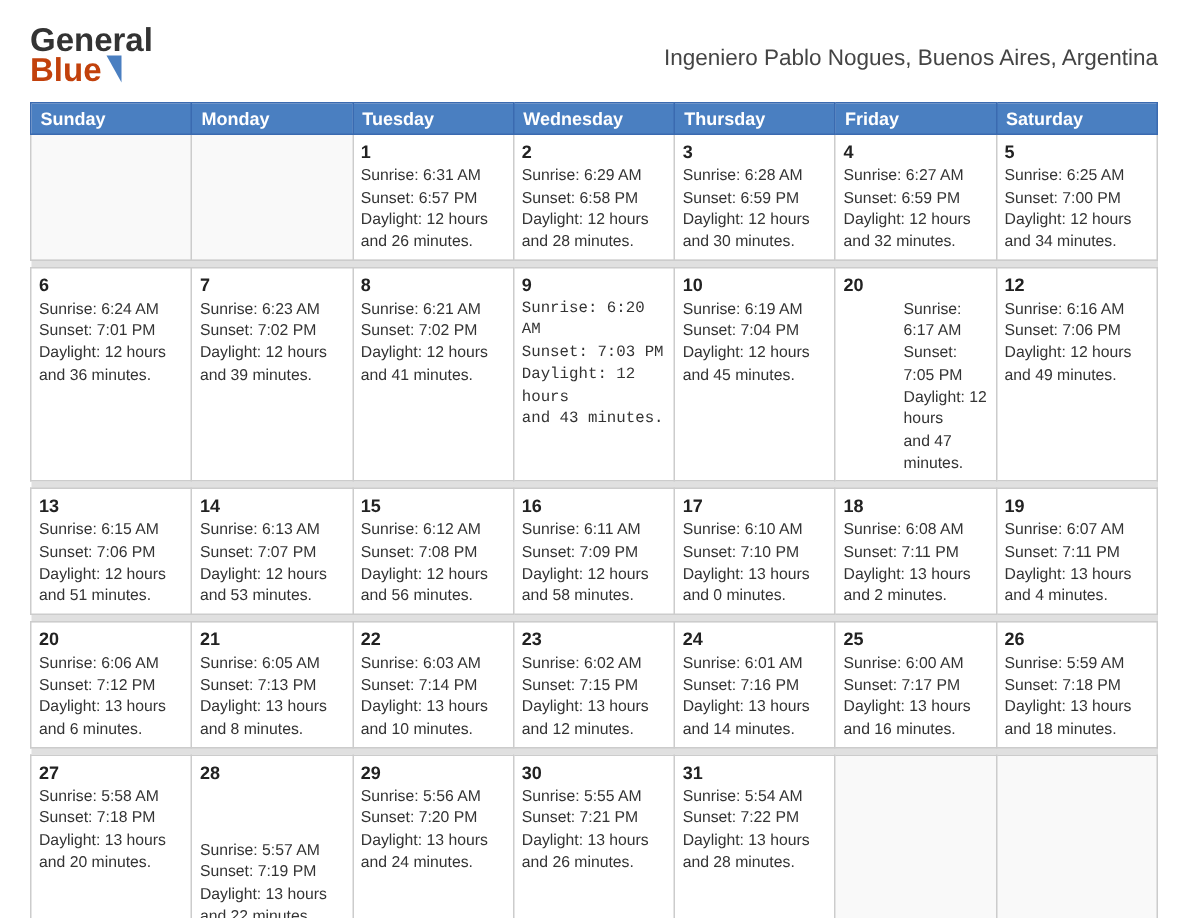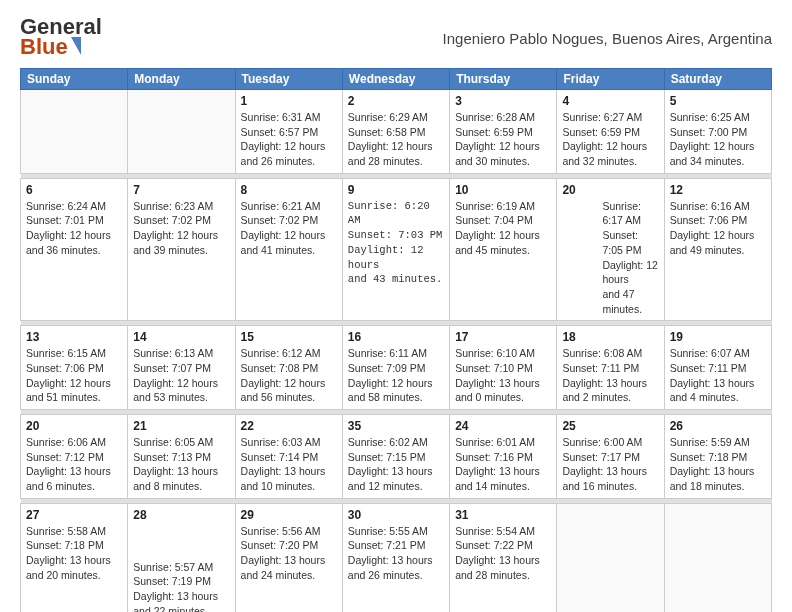--- a/index.html
+++ b/index.html
@@ -280,21 +280,21 @@
 and 8 minutes.</div>
         </td>
         <td>
           <span class="day-num">22</span>
           <div class="day-info" style="white-space: pre-line;">Sunrise: 6:03 AM
 Sunset: 7:14 PM
 Daylight: 13 hours
 and 10 minutes.</div>
         </td>
         <td>
-          <span class="day-num">35</span>
+          <span class="day-num">23</span>
           <div class="day-info" style="white-space: pre-line;">Sunrise: 6:02 AM
 Sunset: 7:15 PM
 Daylight: 13 hours
 and 12 minutes.</div>
         </td>
         <td>
           <span class="day-num">24</span>
           <div class="day-info" style="white-space: pre-line;">Sunrise: 6:01 AM
 Sunset: 7:16 PM
 Daylight: 13 hours

